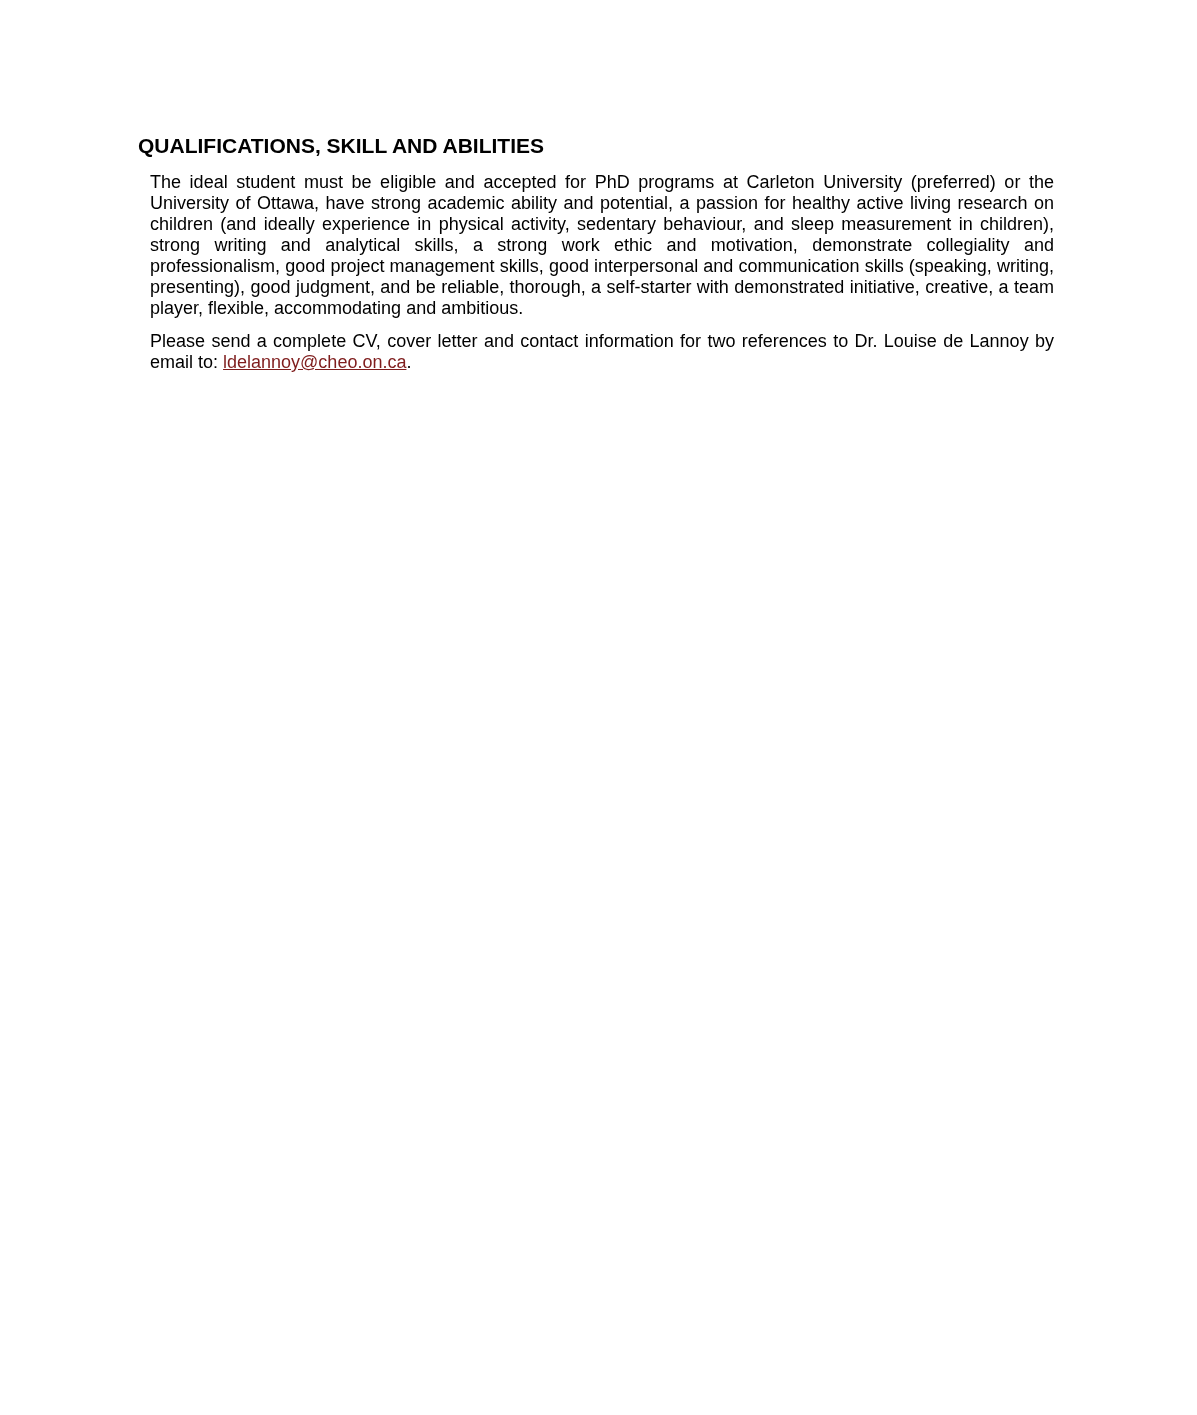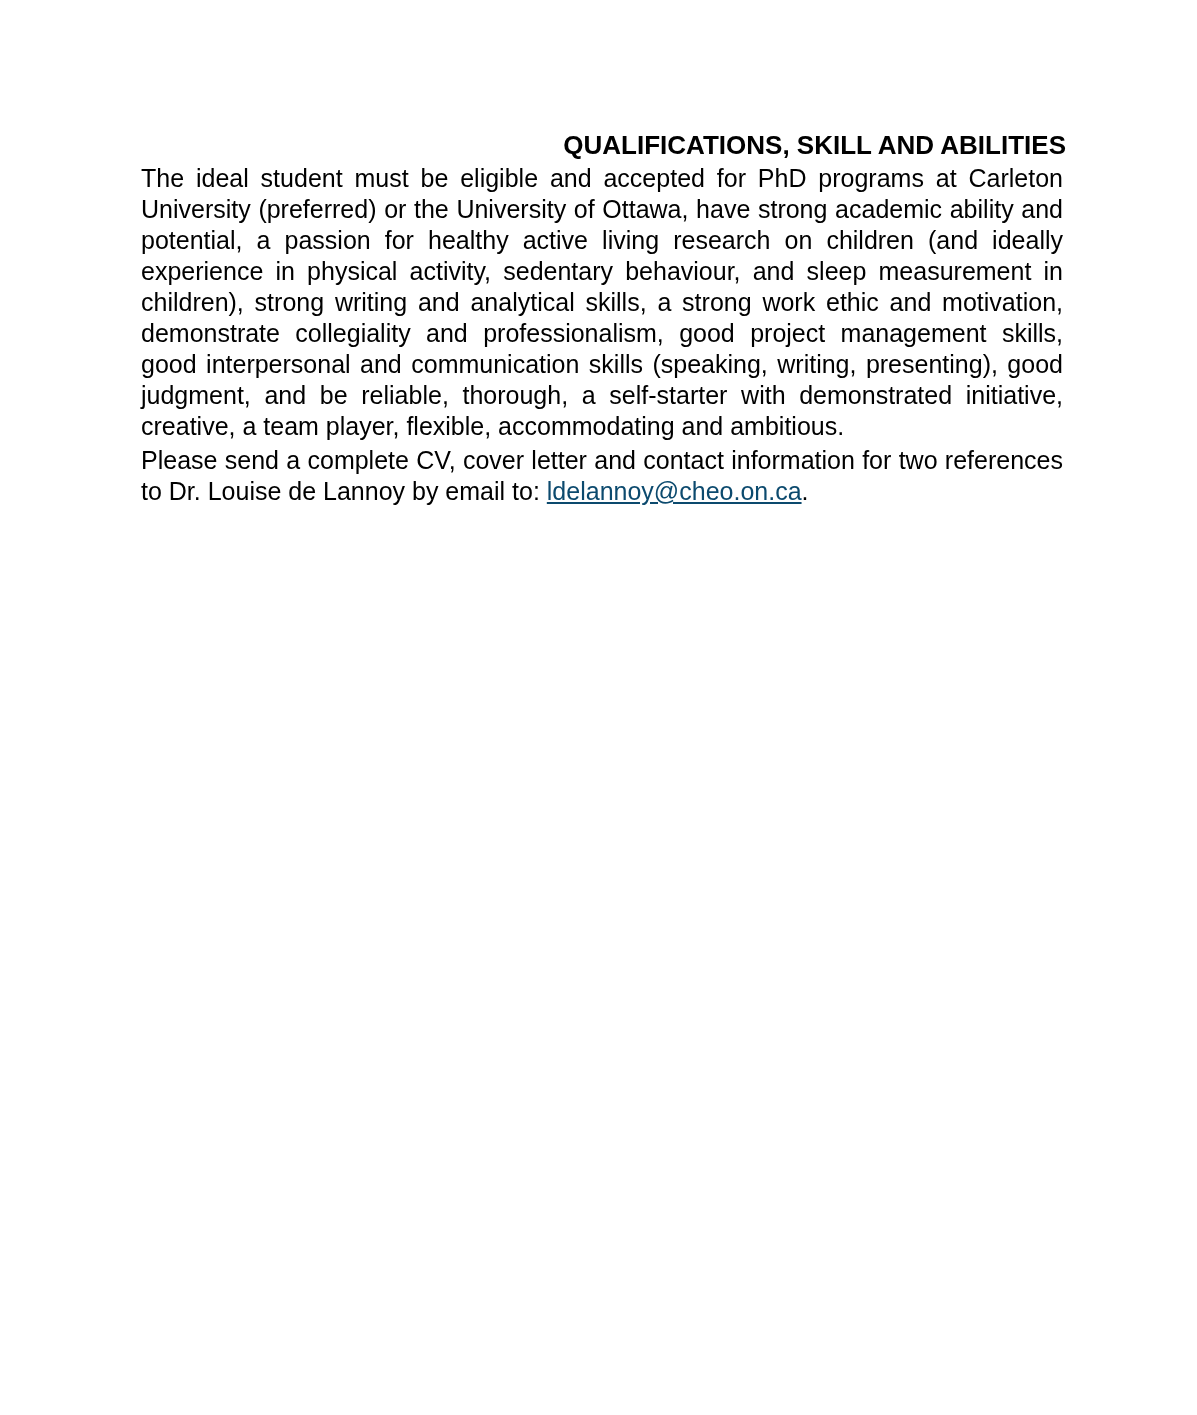--- a/index.html
+++ b/index.html
@@ -14,42 +14,41 @@
     font-family: "Liberation Sans", sans-serif;
     color: #000000;
   }
   .doc-content {
     position: absolute;
     left: 138px;
     top: 131px;
     width: 928px;
   }
   .doc-heading {
-    font-size: 26px;
+    font-size: 21px;
     line-height: 29px;
     font-weight: 700;
     margin: 0;
     color: #000000;
-    text-align: right;
   }
   .doc-heading.underlined {
     text-decoration: underline;
     margin-top: 33px;
   }
   .doc-paragraph {
-    font-size: 25px;
-    line-height: 31px;
-    margin: 3px;
+    font-size: 18px;
+    line-height: 21px;
+    margin: 12px;
     text-align: justify;
     text-align-last: left;
     text-justify: inter-word;
     color: #000000;
   }
   a.email-link {
-    color: #0c4a6e;
+    color: #7f1d1d;
     text-decoration: underline;
     cursor: pointer;
   }
 </style>
 </head>
 <body>
 
 <div class="doc-content">
 
   <h2 class="doc-heading">QUALIFICATIONS, SKILL AND ABILITIES</h2>

